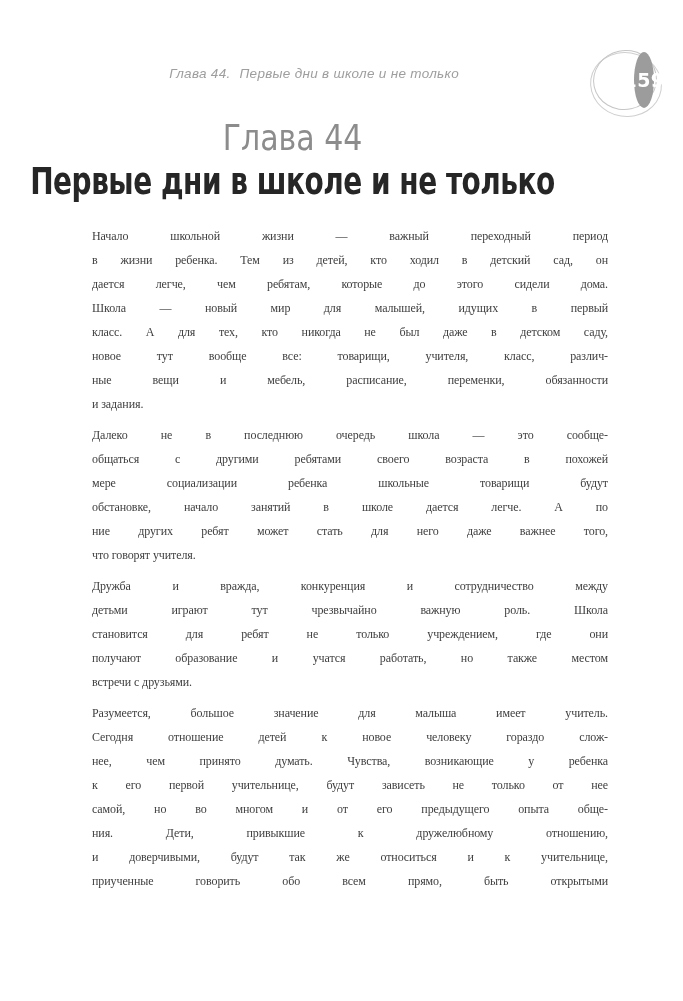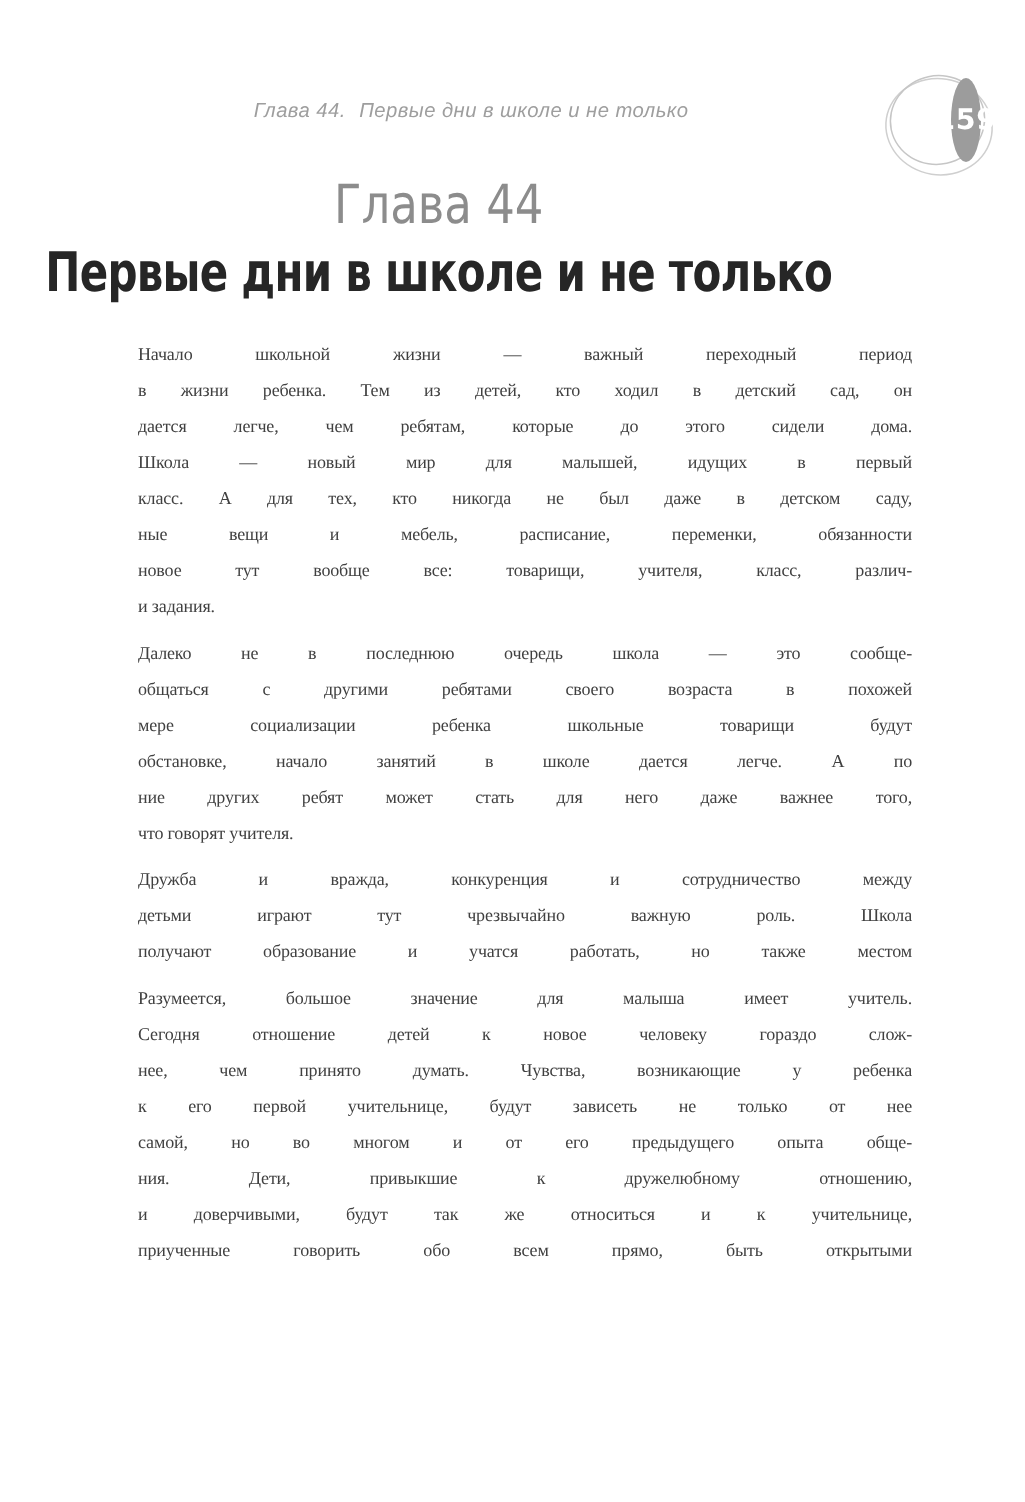--- a/index.html
+++ b/index.html
@@ -120,36 +120,38 @@
 
   <h1 class="chapter-title">Первые дни в школе и не только</h1>
 
   <div class="body-text" id="body-text">
       <div class="para">
         <div class="line">Начало школьной жизни — важный переходный период</div>
         <div class="line">в жизни ребенка. Тем из детей, кто ходил в детский сад, он</div>
         <div class="line">дается легче, чем ребятам, которые до этого сидели дома.</div>
         <div class="line">Школа — новый мир для малышей, идущих в первый</div>
         <div class="line">класс. А для тех, кто никогда не был даже в детском саду,</div>
+        <div class="line">новое тут вообще все: товарищи, учителя, класс, различ-</div>
         <div class="line">ные вещи и мебель, расписание, переменки, обязанности</div>
-        <div class="line">новое тут вообще все: товарищи, учителя, класс, различ-</div>
         <div class="line last">и задания.</div>
       </div>
       <div class="para">
         <div class="line">Далеко не в последнюю очередь школа — это сообще-</div>
         <div class="line">общаться с другими ребятами своего возраста в похожей</div>
         <div class="line">мере социализации ребенка школьные товарищи будут</div>
         <div class="line">обстановке, начало занятий в школе дается легче. А по</div>
         <div class="line">ние других ребят может стать для него даже важнее того,</div>
         <div class="line last">что говорят учителя.</div>
       </div>
       <div class="para">
         <div class="line">Дружба и вражда, конкуренция и сотрудничество между</div>
         <div class="line">детьми играют тут чрезвычайно важную роль. Школа</div>
+        <div class="line">становится для ребят не только учреждением, где они</div>
         <div class="line">получают образование и учатся работать, но также местом</div>
+        <div class="line last">встречи с друзьями.</div>
       </div>
       <div class="para">
         <div class="line">Разумеется, большое значение для малыша имеет учитель.</div>
         <div class="line">Сегодня отношение детей к новое человеку гораздо слож-</div>
         <div class="line">нее, чем принято думать. Чувства, возникающие у ребенка</div>
         <div class="line">к его первой учительнице, будут зависеть не только от нее</div>
         <div class="line">самой, но во многом и от его предыдущего опыта обще-</div>
         <div class="line">ния. Дети, привыкшие к дружелюбному отношению,</div>
         <div class="line">и доверчивыми, будут так же относиться и к учительнице,</div>
         <div class="line">приученные говорить обо всем прямо, быть открытыми</div>

